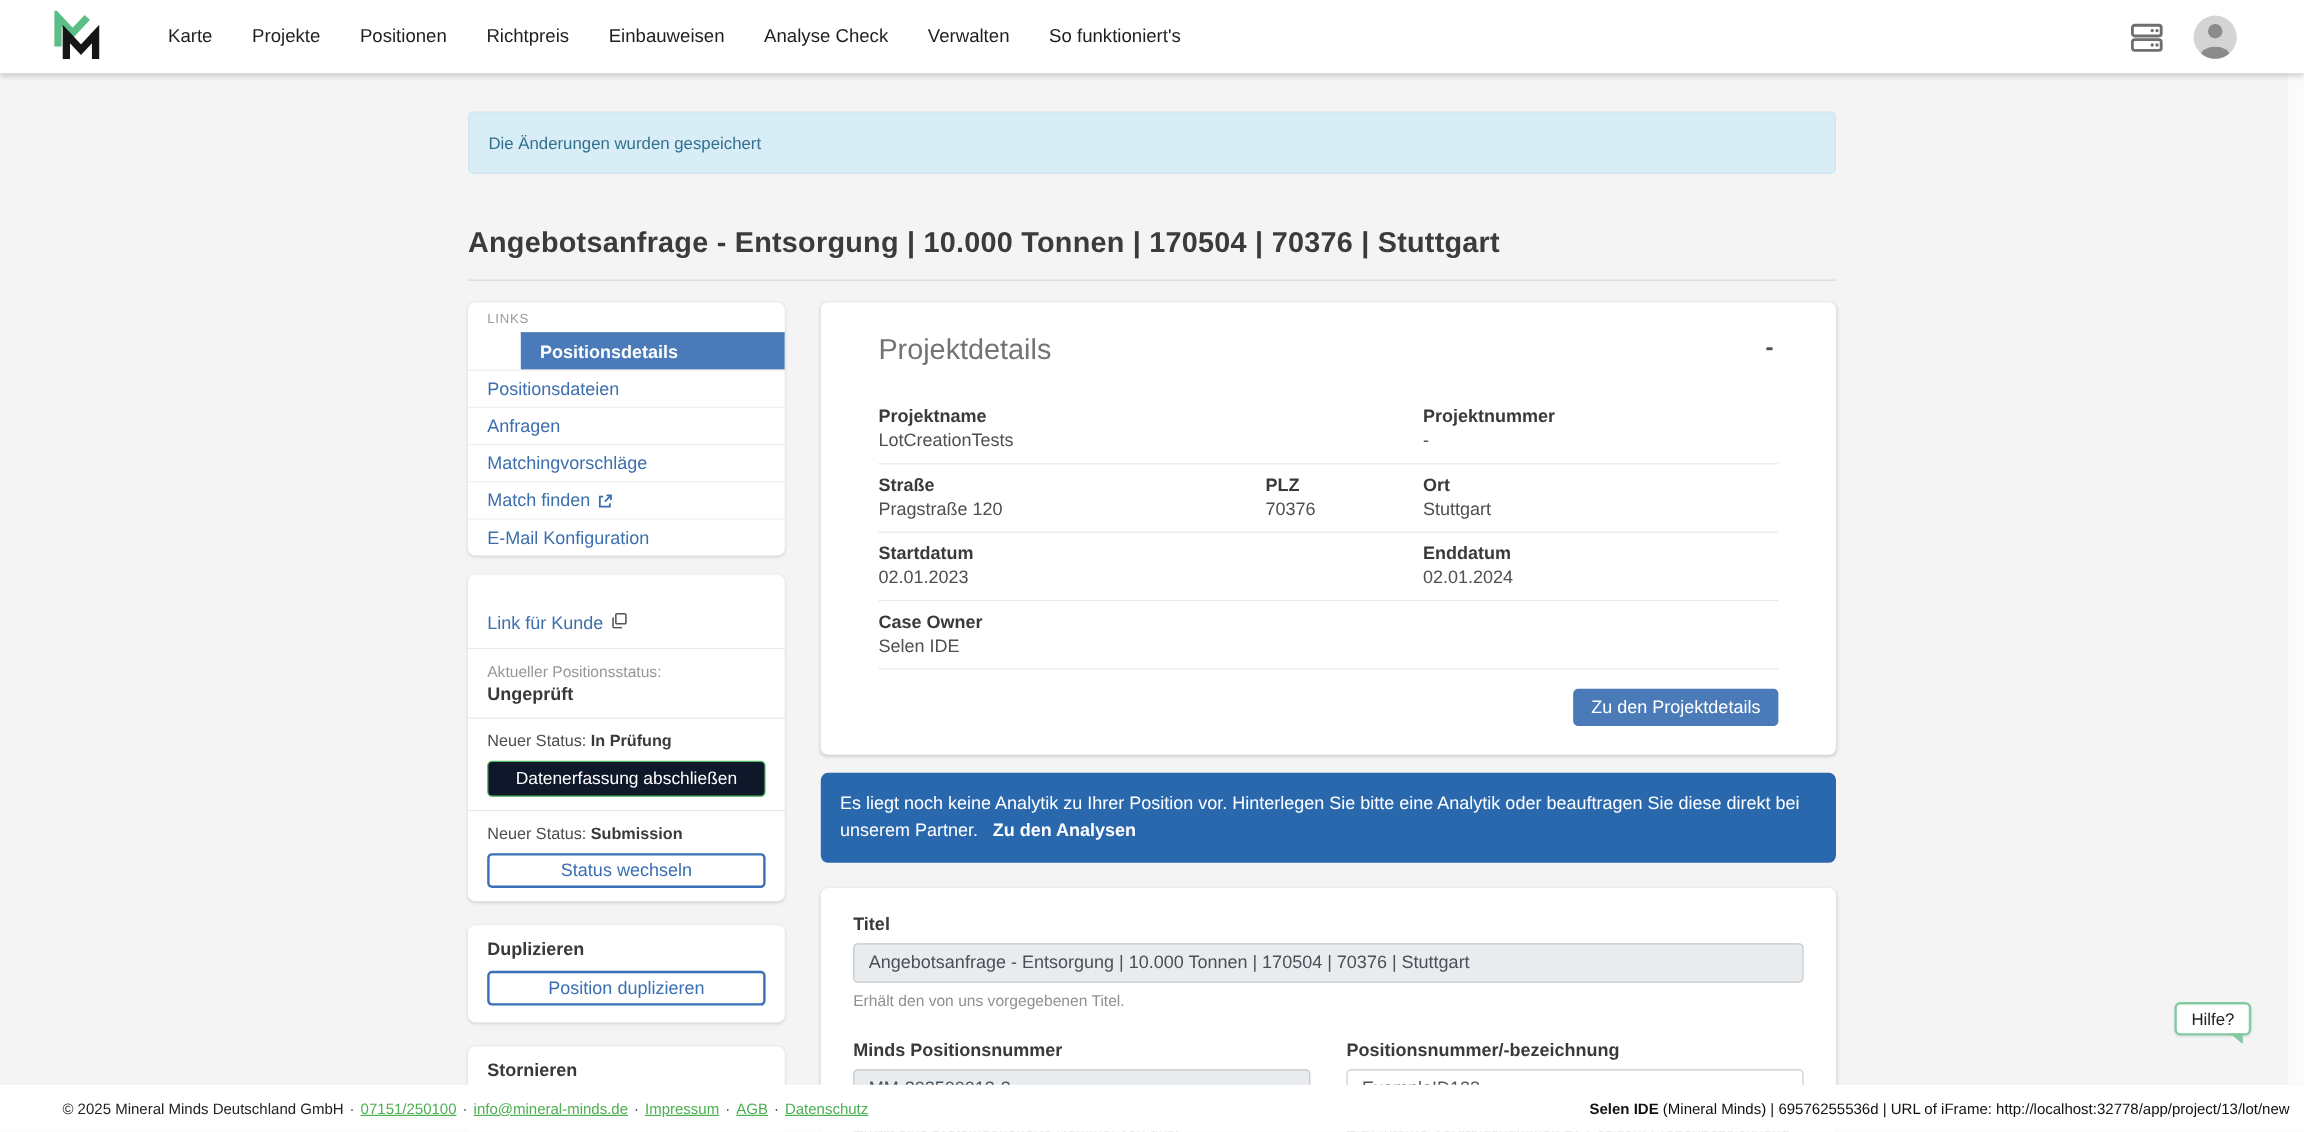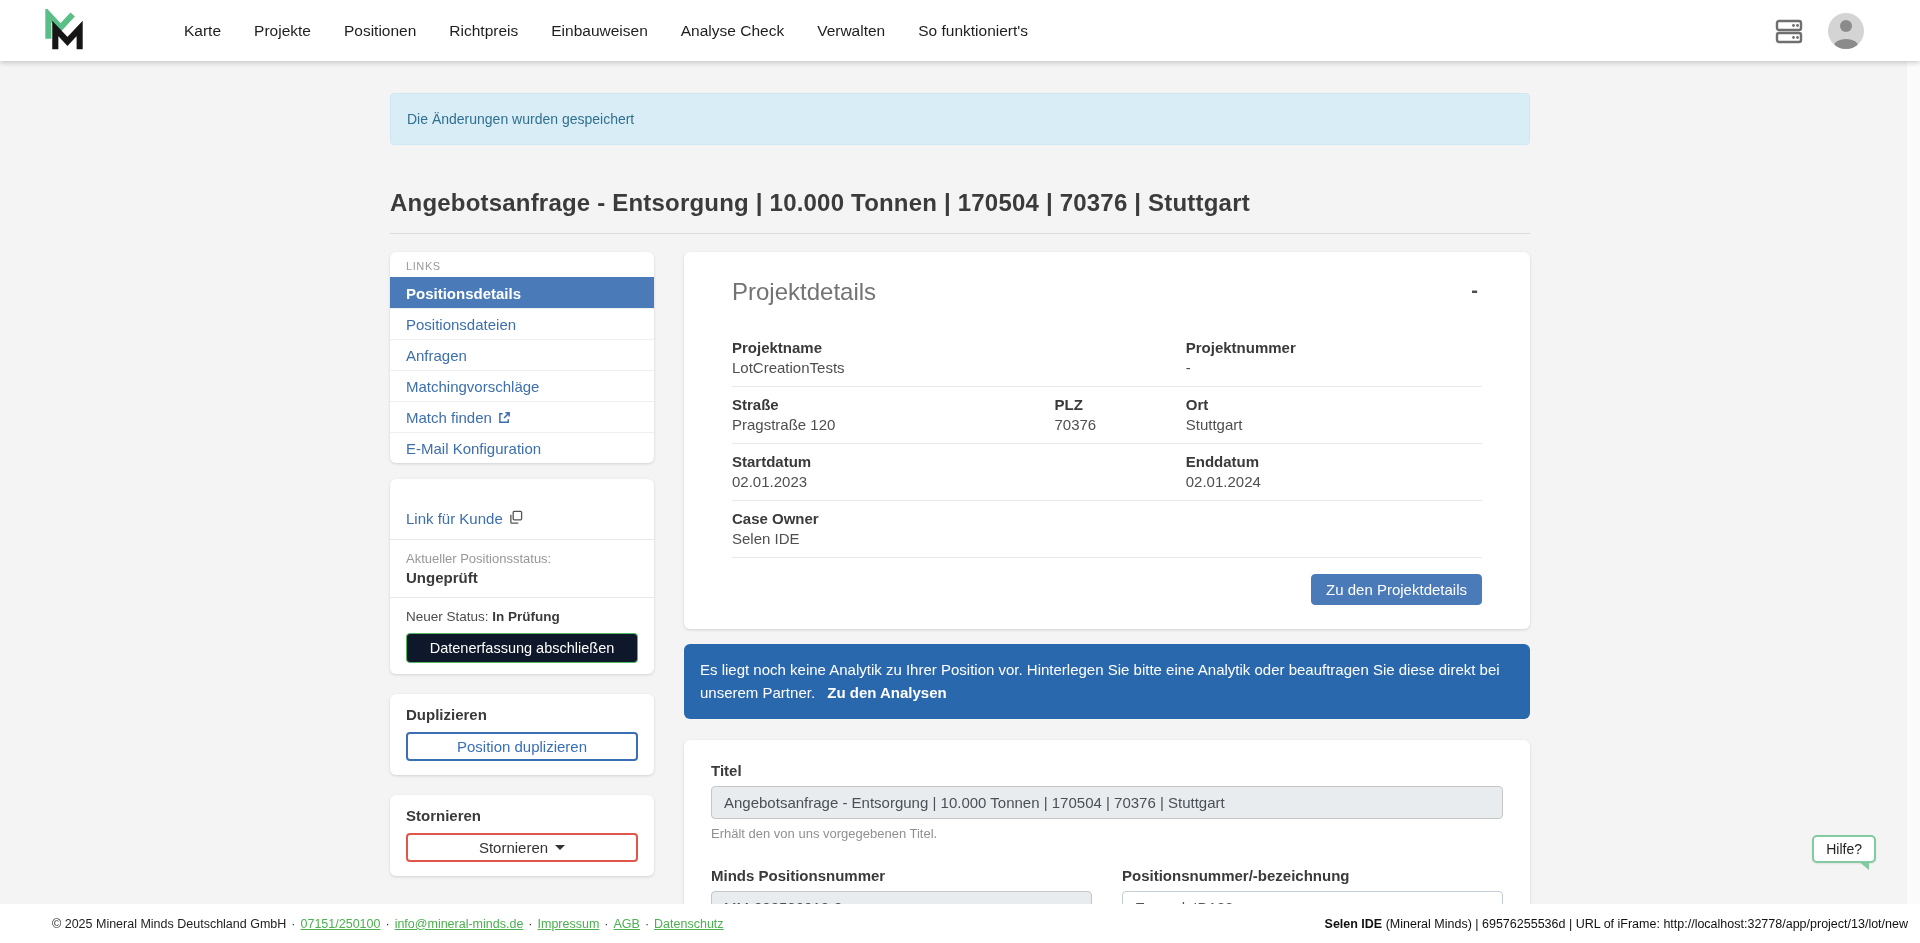--- a/index.html
+++ b/index.html
@@ -11,21 +11,20 @@
     color: #333;
   }
 
   
   .navbar {
     position: relative; z-index: 20;
     height: 61px; background: #fff;
     display: flex; align-items: center;
     padding: 0 56px 0 44px;
     box-shadow: 0 2px 5px rgba(0,0,0,0.18);
-    gap: 44px;
   }
   .logo { width: 40px; height: 44px; margin-right: 56px; display: flex; align-items: center; }
   .nav-links { display: flex; list-style: none; gap: 33px; align-items: center; }
   .nav-links li {
     font-size: 15.5px; font-weight: 500; color: #1e1e1e;
     cursor: pointer; white-space: nowrap;
   }
   .nav-right { margin-left: auto; display: flex; align-items: center; gap: 24px; }
   .icon-btn { cursor: pointer; display: flex; align-items: center; }
   .avatar {
@@ -74,21 +73,21 @@
   .links-header {
     font-size: 11px; color: #9b9b9b; letter-spacing: 0.6px;
     padding: 8px 16px 5px;
   }
   .link-item {
     height: 31px; line-height: 31px; padding: 0 16px;
     font-size: 15px; font-weight: 500; color: #3d6fae;
     border-top: 1px solid #efefef; cursor: pointer;
     display: flex; align-items: center; gap: 6px;
   }
-  .link-item.active { background: #4a7ab8; color: #fff; font-weight: 700; border-top-color: #4a7ab8; }
+  .link-item.active { background: #4a7ab8; color: #fff; font-weight: 700; border-top-color: #4a7ab8; margin-left: 44px; }
   .ext-icon svg { display: block; }
 
   
   .card-status { margin-bottom: 20px; }
   .status-section { padding: 11px 16px; }
   .status-section + .status-section { border-top: 1px solid #e9e9e9; }
   .kunde-link { color: #3d6fae; font-size: 15px; font-weight: 500; cursor: pointer;
     display: inline-flex; align-items: center; gap: 6px; margin-top: 20px; }
   .muted-label { font-size: 13px; color: #979797; margin-bottom: 3px; }
   .status-strong { font-size: 15px; font-weight: 700; color: #3a3a3a; }
@@ -286,20 +285,27 @@
             <div class="muted-label">Aktueller Positionsstatus:</div>
             <div class="status-strong">Ungeprüft</div>
           </div>
           <div class="status-section">
             <div class="new-status-line">
               <span>Neuer Status:</span>
               <strong>In Prüfung</strong>
             </div>
             <button class="btn btn-green">Datenerfassung abschließen</button>
           </div>
+          <div class="status-section">
+            <div class="new-status-line">
+              <span>Neuer Status:</span>
+              <strong>Submission</strong>
+            </div>
+            <button class="btn btn-outline-blue">Status wechseln</button>
+          </div>
         </div>
 
         <div class="card card-small">
           <div class="card-small-title">Duplizieren</div>
           <button class="btn btn-outline-blue">Position duplizieren</button>
         </div>
 
         <div class="card card-small">
           <div class="card-small-title">Stornieren</div>
           <button class="btn btn-outline-red">

